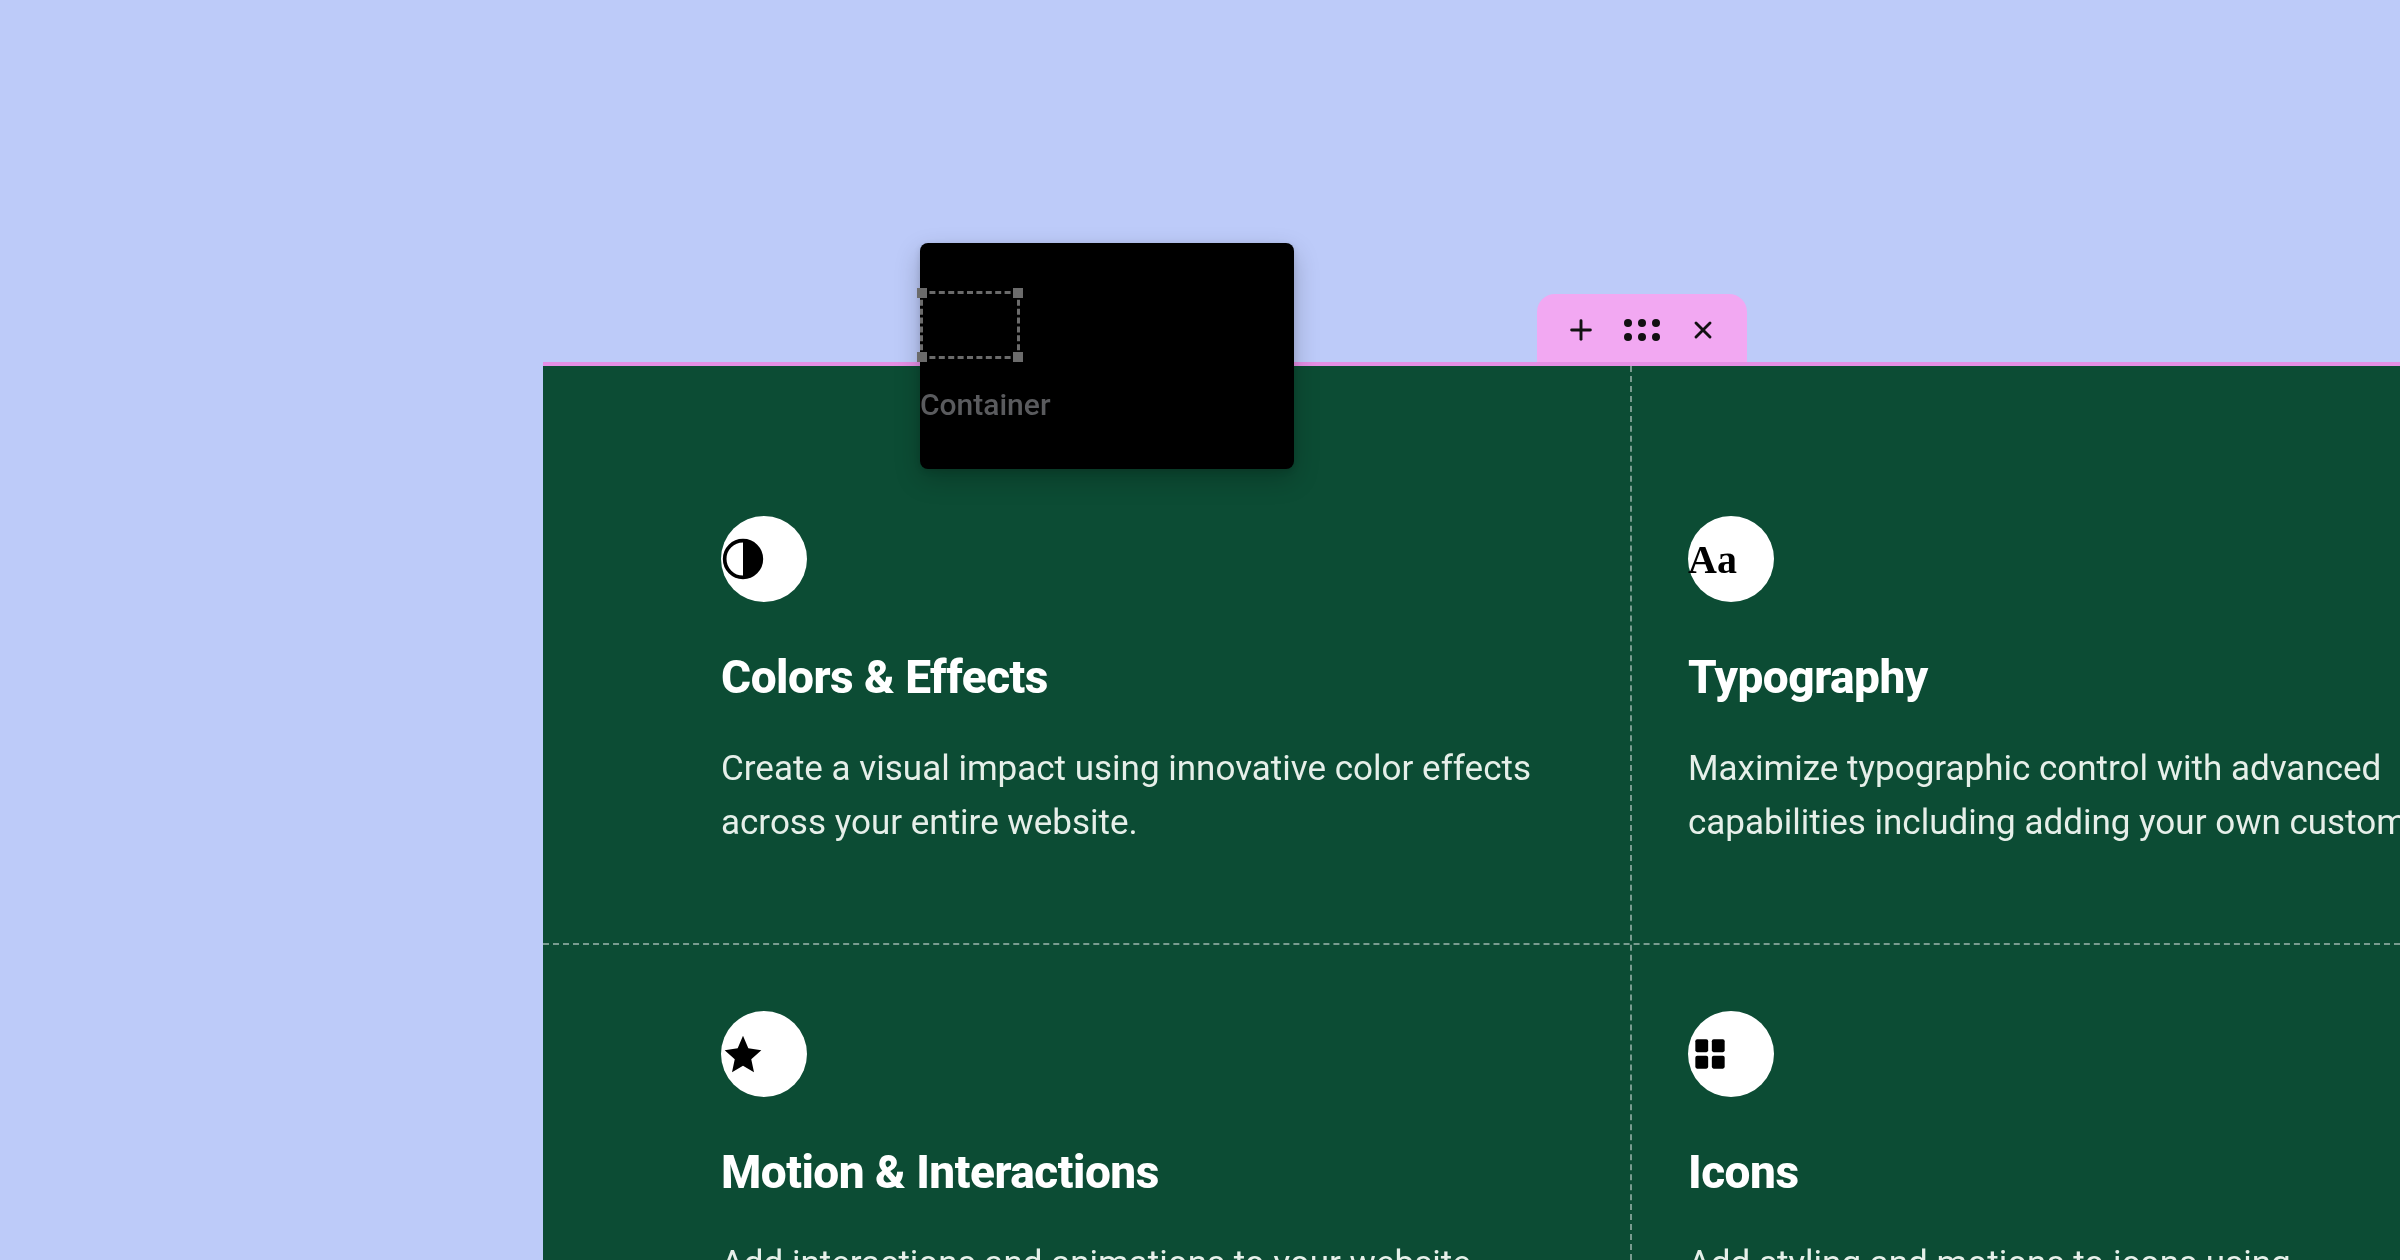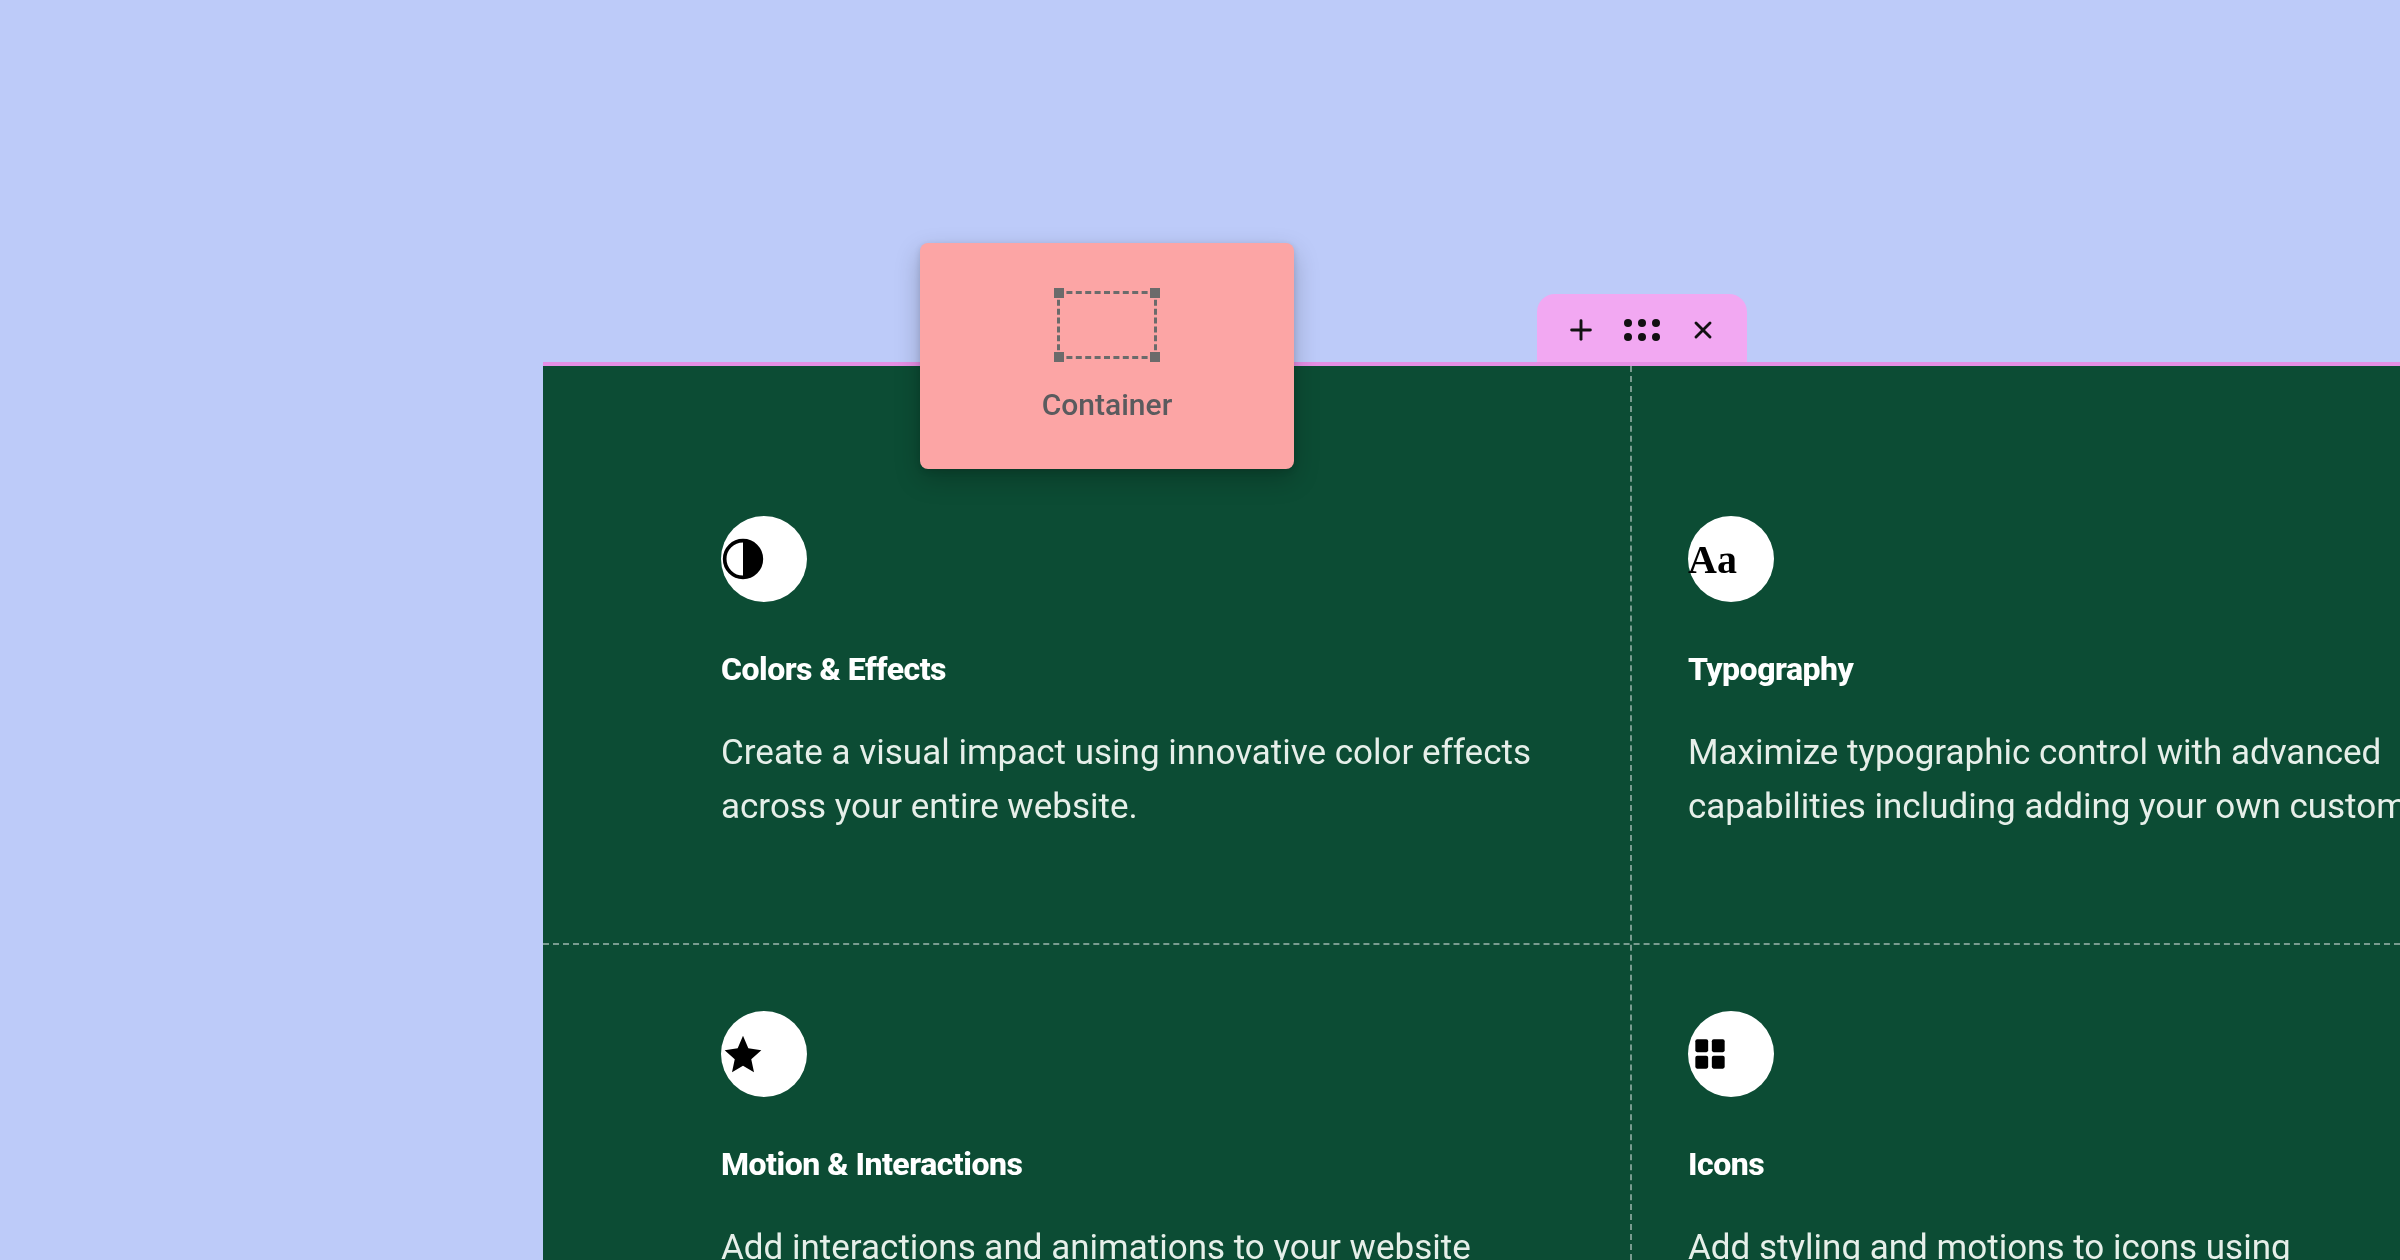--- a/index.html
+++ b/index.html
@@ -60,45 +60,44 @@
   }
   .icon-circle svg { width: 44px; height: 44px; }
   .icon-circle .aa {
     font-family: Georgia, 'Times New Roman', serif;
     font-weight: 700;
     font-size: 40px;
     color: #000;
   }
 
   .cell h2 {
-    font-size: 32px;
+    font-size: 46px;
     font-weight: 800;
     letter-spacing: -0.5px;
     margin-bottom: 38px;
   }
   .cell p {
     font-size: 35px;
     font-weight: 400;
     line-height: 1.55;
     color: #E6EFE9;
   }
 
   
   .floating-card {
     position: absolute;
     left: 920px;
     top: 243px;
     width: 374px;
     height: 226px;
-    background: #fca5a5;
+    background: #000000;
     border-radius: 8px;
     box-shadow: 0 10px 26px rgba(0,0,0,0.22), 0 2px 6px rgba(0,0,0,0.12);
     display: flex;
     flex-direction: column;
-    align-items: center;
     justify-content: center;
     gap: 28px;
   }
   .floating-card .rect-icon {
     width: 100px;
     height: 68px;
     border: 3px dashed #6b6b6b;
     border-radius: 2px;
     position: relative;
   }

